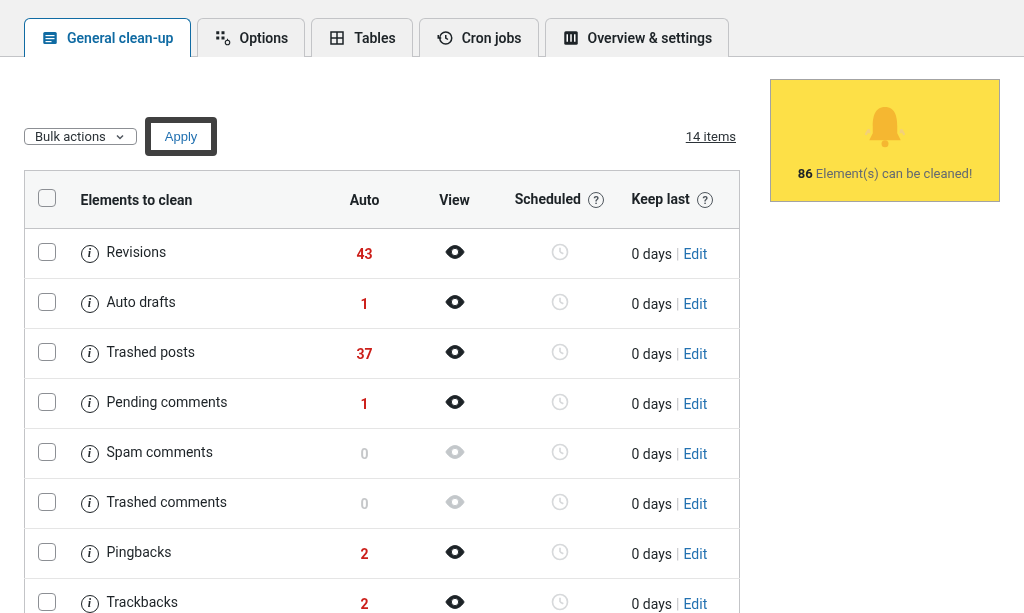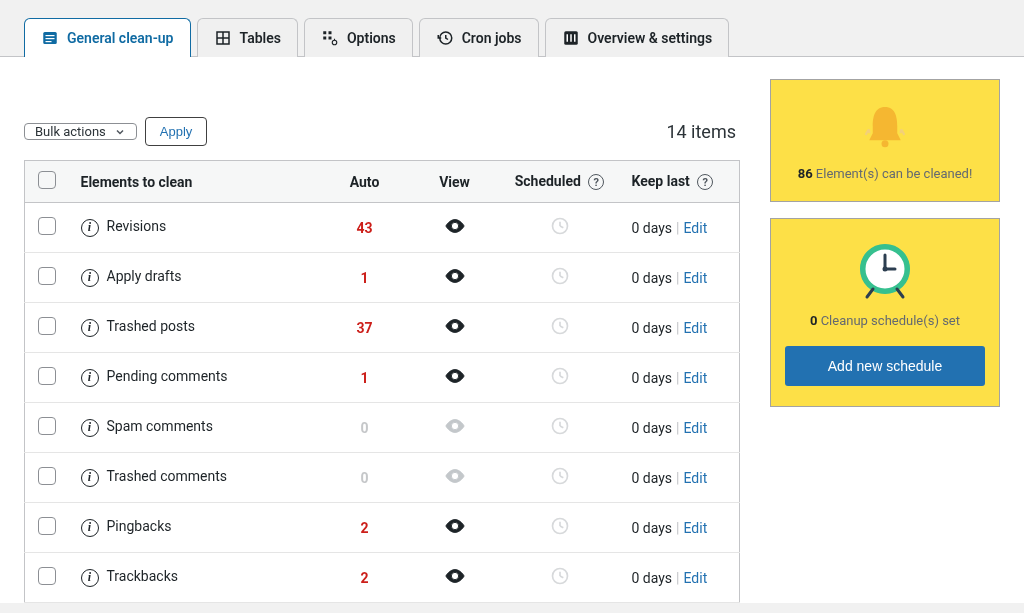--- a/index.html
+++ b/index.html
@@ -62,31 +62,31 @@
     margin: 38px 0 14px 0;
   }
   .actions-left { display:flex; gap:8px; align-items:center; }
   .select {
     display: inline-flex; align-items:center;
     background: #fff; border: 1px solid #8c8f94;
     border-radius: 4px; padding: 0 10px;
     font-size: 13px; color:#2c3338; gap:8px; cursor:pointer;
   }
   .btn-apply {
-    background:#fff; border:1px solid #404040; color:#2271b1;
+    background:#fff; border:6px solid #404040; color:#2271b1;
     border-radius:4px; padding:6px 14px; font-size:13px; cursor:pointer;
   }
-  .items-count { color:#2c3338; font-size:18px; padding-right:4px; }
+  .items-count { color:#2c3338; font-size:13px; padding-right:4px;text-decoration:underline; }
   table {
     width:100%; border-collapse:collapse; background:#fff;
     border:1px solid #c3c4c7;
   }
   thead th {
     background:#f6f7f7; border-bottom:1px solid #c3c4c7;
-    text-align:left; padding:10px 12px; font-size:14px; font-weight:700;
+    text-align:left; padding:18px 12px; font-size:14px; font-weight:700;
     color:#1d2327;
   }
   thead th.center { text-align:center; }
   tbody td {
     border-bottom:1px solid #e5e5e5; padding:12px 12px; font-size:14px;
     color:#1d2327; vertical-align:middle;
   }
   tbody td.center { text-align:center; }
   .chk {
     width:18px; height:18px; border:1.5px solid #8c8f94; border-radius:4px;
@@ -141,37 +141,37 @@
     <div class="tab active">
       <svg viewBox="0 0 24 24" fill="#106ba3">
           <rect x="3" y="4" width="18" height="16" rx="2" fill="#106ba3"></rect>
           <rect x="6" y="8" width="12" height="1.6" fill="#fff"></rect>
           <rect x="6" y="12" width="12" height="1.6" fill="#fff"></rect>
           <rect x="6" y="16" width="8" height="1.6" fill="#fff"></rect>
         </svg>
       <span>General clean-up</span>
     </div>
     <div class="tab">
-      <svg viewBox="0 0 24 24" fill="none" stroke="#1d2327" stroke-width="2">
-          <rect x="4" y="4" width="16" height="16"></rect>
-          <line x1="12" y1="4" x2="12" y2="20"></line>
-          <line x1="4" y1="12" x2="20" y2="12"></line>
-        </svg>
-      <span>Tables</span>
-    </div>
-    <div class="tab">
       <svg viewBox="0 0 24 24" fill="#1d2327">
           <rect x="3" y="3" width="4" height="4"></rect>
           <rect x="10" y="3" width="4" height="4"></rect>
           <rect x="3" y="10" width="4" height="4"></rect>
           <rect x="10" y="10" width="4" height="4"></rect>
           <circle cx="18" cy="18" r="3" fill="none" stroke="#1d2327" stroke-width="1.5"></circle>
           <line x1="18" y1="13" x2="18" y2="15" stroke="#1d2327" stroke-width="1.5"></line>
         </svg>
       <span>Options</span>
+    </div>
+    <div class="tab">
+      <svg viewBox="0 0 24 24" fill="none" stroke="#1d2327" stroke-width="2">
+          <rect x="4" y="4" width="16" height="16"></rect>
+          <line x1="12" y1="4" x2="12" y2="20"></line>
+          <line x1="4" y1="12" x2="20" y2="12"></line>
+        </svg>
+      <span>Tables</span>
     </div>
     <div class="tab">
       <svg viewBox="0 0 24 24" fill="none" stroke="#1d2327" stroke-width="2">
           <circle cx="13" cy="12" r="8"></circle>
           <polyline points="13 8 13 12 16 14"></polyline>
           <polyline points="3 8 3 12 7 12"></polyline>
         </svg>
       <span>Cron jobs</span>
     </div>
     <div class="tab">
@@ -227,21 +227,21 @@
                   </svg></span></td>
               <td class="center col-sched"><span class="sched"><svg viewBox="0 0 24 24">
                     <circle cx="12" cy="12" r="9"></circle>
                     <line x1="12" y1="7" x2="12" y2="12"></line>
                     <line x1="12" y1="12" x2="16" y2="14"></line>
                   </svg></span></td>
               <td class="col-keep"><span>0 days</span><span class="sep">|</span><a class="edit-link">Edit</a></td>
             </tr>
             <tr>
               <td class="col-chk"><span class="chk"></span></td>
-              <td><span class="info-icon">i</span><span>Apply drafts</span></td>
+              <td><span class="info-icon">i</span><span>Auto drafts</span></td>
               <td class="center col-count"><span class="count pos">1</span></td>
               <td class="center col-view"><span class="eye active"><svg viewBox="0 0 24 24">
                     <path d="M12 5 C6 5 2 12 2 12 C2 12 6 19 12 19 C18 19 22 12 22 12 C22 12 18 5 12 5 Z M12 16 A4 4 0 1 1 12 8 A4 4 0 1 1 12 16 Z"></path>
                   </svg></span></td>
               <td class="center col-sched"><span class="sched"><svg viewBox="0 0 24 24">
                     <circle cx="12" cy="12" r="9"></circle>
                     <line x1="12" y1="7" x2="12" y2="12"></line>
                     <line x1="12" y1="12" x2="16" y2="14"></line>
                   </svg></span></td>
               <td class="col-keep"><span>0 days</span><span class="sep">|</span><a class="edit-link">Edit</a></td>
@@ -340,31 +340,15 @@
           <path d="M10 40 Q14 30 14 38" stroke="#f3d079" stroke-width="2.5" fill="none"></path>
           <path d="M54 40 Q50 30 50 38" stroke="#f3d079" stroke-width="2.5" fill="none"></path>
           <path d="M32 8 C20 8 18 20 18 30 L18 38 L14 46 L50 46 L46 38 L46 30 C46 20 44 8 32 8 Z" fill="#f5b731"></path>
           <circle cx="32" cy="50" r="4" fill="#f5b731"></circle>
         </svg>
         <div>
           <span class="big">86</span><span> Element(s) can be cleaned!</span>
         </div>
       </div>
 
-      <div class="card">
-        <svg class="clock-svg" viewBox="0 0 64 64">
-          <circle cx="32" cy="30" r="22" fill="none" stroke="#36c08f" stroke-width="6"></circle>
-          <circle cx="32" cy="30" r="22" fill="#fff"></circle>
-          <circle cx="32" cy="30" r="22" fill="none" stroke="#36c08f" stroke-width="5"></circle>
-          <line x1="32" y1="30" x2="32" y2="16" stroke="#2c3e50" stroke-width="3" stroke-linecap="round"></line>
-          <line x1="32" y1="30" x2="42" y2="30" stroke="#2c3e50" stroke-width="3" stroke-linecap="round"></line>
-          <circle cx="32" cy="30" r="2.5" fill="#2c3e50"></circle>
-          <line x1="20" y1="50" x2="14" y2="58" stroke="#2c3e50" stroke-width="3" stroke-linecap="round"></line>
-          <line x1="44" y1="50" x2="50" y2="58" stroke="#2c3e50" stroke-width="3" stroke-linecap="round"></line>
-        </svg>
-        <div>
-          <span class="big">0</span><span> Cleanup schedule(s) set</span>
-        </div>
-        <button class="btn-primary">Add new schedule</button>
-      </div>
     </div>
   </div>
 </div>
 
 </body></html>

